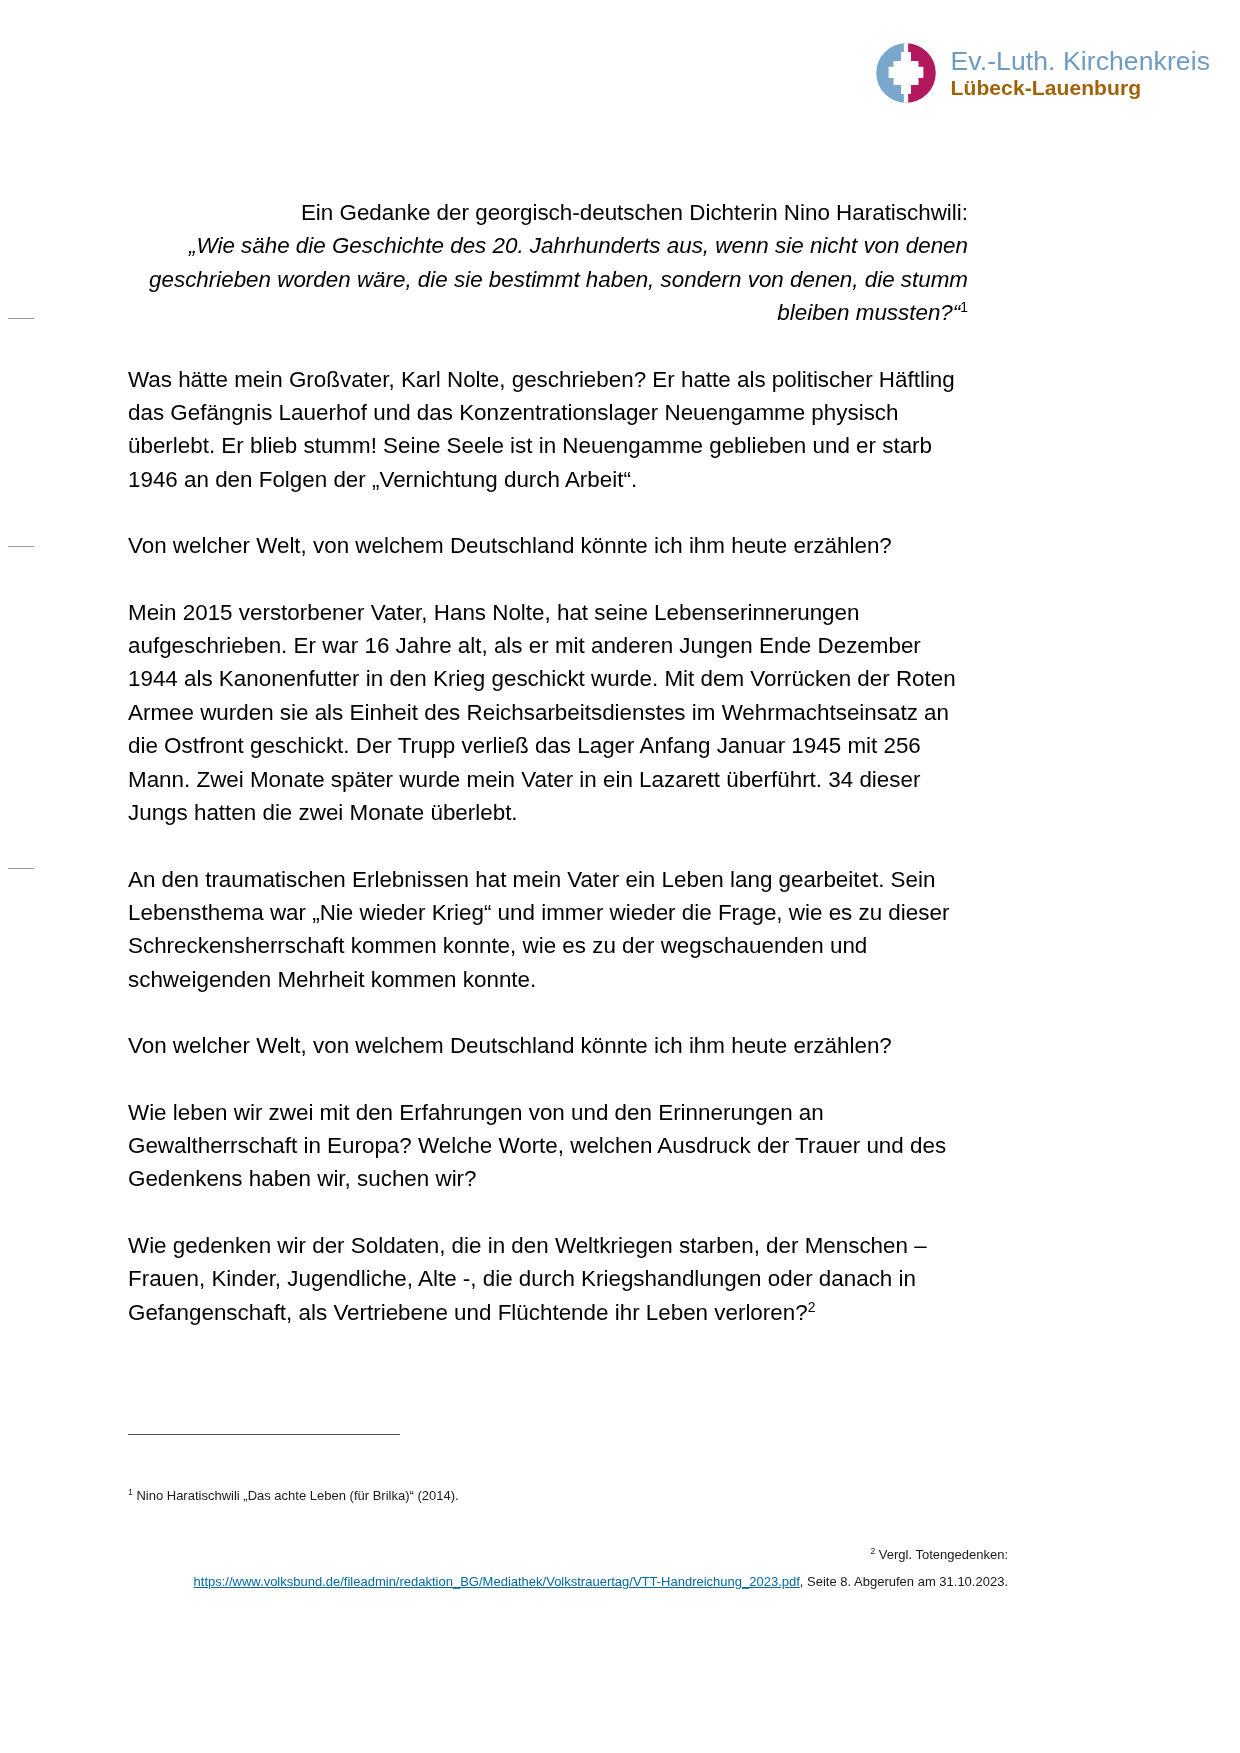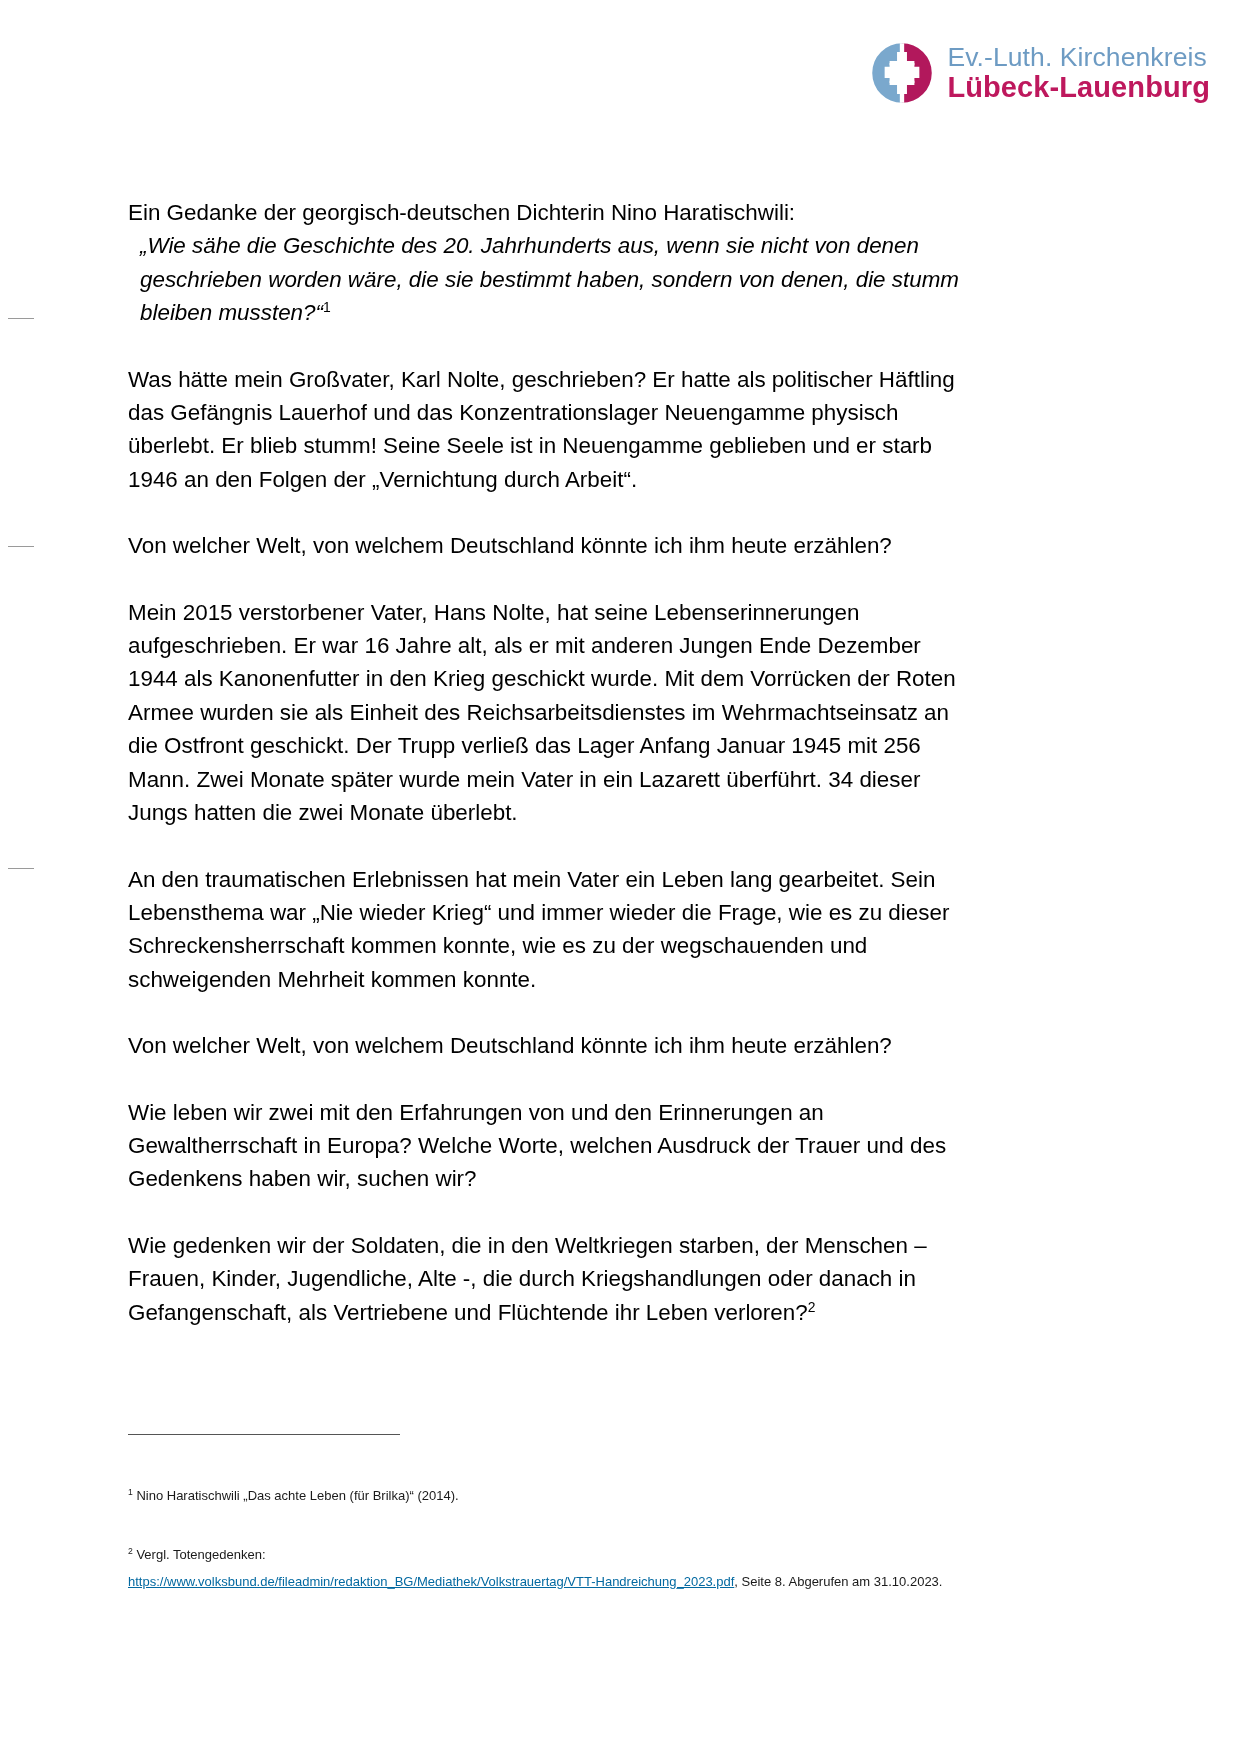--- a/index.html
+++ b/index.html
@@ -36,23 +36,23 @@
     justify-content: center;
     line-height: 1.0;
   }
   .logo-line1 {
     font-size: 26.5px;
     color: #6d9bc3;
     letter-spacing: 0.1px;
     white-space: nowrap;
   }
   .logo-line2 {
-    font-size: 29px;
+    font-size: 21px;
     font-weight: bold;
-    color: #be185d;
+    color: #a16207;
     letter-spacing: 0.1px;
     white-space: nowrap;
     margin-top: 2px;
   }
 
   
   .content {
     position: absolute;
     left: 128px;
     top: 196px;
@@ -64,20 +64,21 @@
     color: #000000;
     margin: 0 0 33px 0;
     text-align: left;
   }
   .para.italic {
     font-style: italic;
     margin-left: 12px;
   }
   .para.tight {
     margin-bottom: 0;
+    text-align: right;
   }
   .quote-block {
     margin: 0 0 33px 0;
   }
   .quote-block .para { margin-bottom: 0; }
 
   sup {
     font-size: 0.62em;
     vertical-align: super;
     line-height: 0;
@@ -107,21 +108,21 @@
     left: 128px;
     top: 1482px;
     width: 880px;
   }
   .fn {
     font-size: 13px;
     line-height: 27px;
     color: #1a1a1a;
     margin: 0 0 32px 0;
   }
-  .fn:last-child { margin-bottom: 12px; }
+  .fn:last-child { margin-bottom: 12px; text-align: right; }
   .fn sup {
     font-size: 0.66em;
   }
   .fn-link {
     text-decoration: underline;
     color: #0369a1;
     word-break: break-all;
   }
 </style>
 </head>

